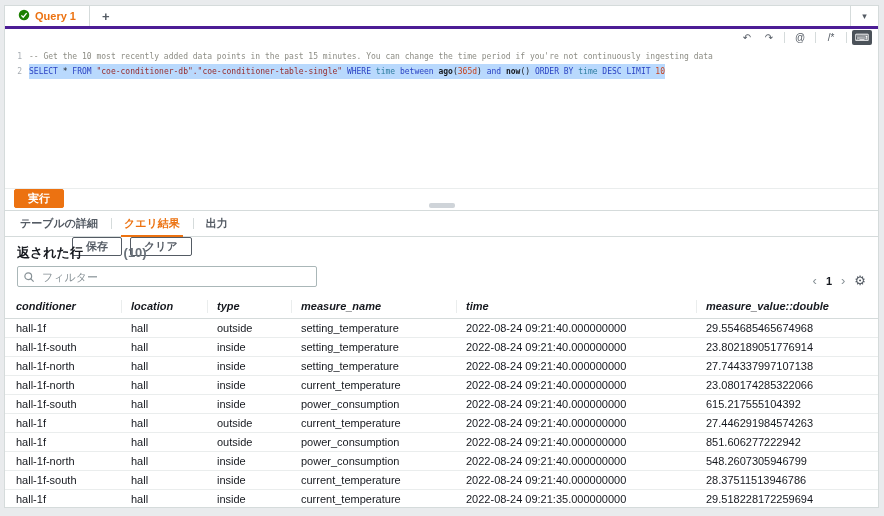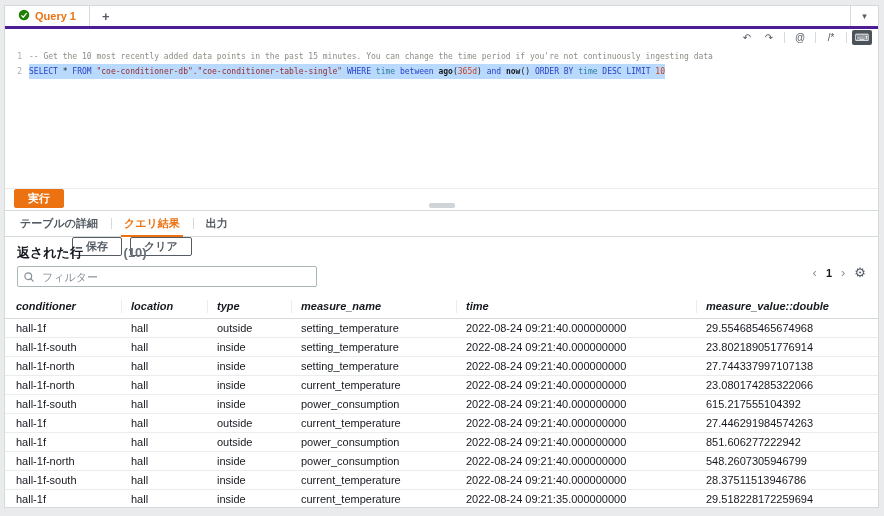--- a/index.html
+++ b/index.html
@@ -53,21 +53,21 @@
   .drag-handle { position: absolute; top: -8px; left: 50%; transform: translateX(-50%); width: 26px; height: 5px; border-radius: 2px; background: #cfd4d9; cursor: row-resize; }
   .rtab { display: flex; align-items: center; padding: 0 13px; font-size: 11px; font-weight: 700; color: #545b64; position: relative; cursor: pointer; }
   .rtab + .rtab::before { content: ""; position: absolute; left: 0; top: 7px; bottom: 7px; width: 1px; background: #d5dbdb; }
   .rtab.active { color: #ec7211; }
   .rtab.active::after { content: ""; position: absolute; left: 10px; right: 10px; bottom: -1px; height: 2px; background: #ec7211; }
 
   
   .results-head { padding: 7px 12px 0; }
   .results-title { font-size: 13px; font-weight: 700; line-height: 17px; }
   .results-title .count { color: #687078; margin-left: 37px; }
-  .filter-row { display: flex; justify-content: space-between; align-items: flex-start; padding: 0 12px; margin: 5px 0 8px; }
+  .filter-row { display: flex; justify-content: space-between; align-items: flex-end; padding: 0 12px; margin: 5px 0 8px; }
   .filter-box { position: relative; width: 300px; }
   .filter-box svg { position: absolute; left: 6px; top: 5px; }
   .filter-input { width: 100%; height: 21px; padding: 2px 6px 2px 24px; border: 1px solid #aab7b8; border-radius: 2px; font-size: 11px; font-family: "Liberation Sans", sans-serif; color: #16191f; outline: none; }
   .filter-input::placeholder { color: #879196; }
   .pagination { display: flex; align-items: center; gap: 9px; font-size: 12px; color: #879196; }
   .page-btn { cursor: pointer; font-size: 13px; line-height: 13px; }
   .page-num { color: #16191f; font-weight: 700; font-size: 11px; cursor: pointer; }
   .gear { color: #545b64; font-size: 13px; line-height: 13px; cursor: pointer; }
 
   

